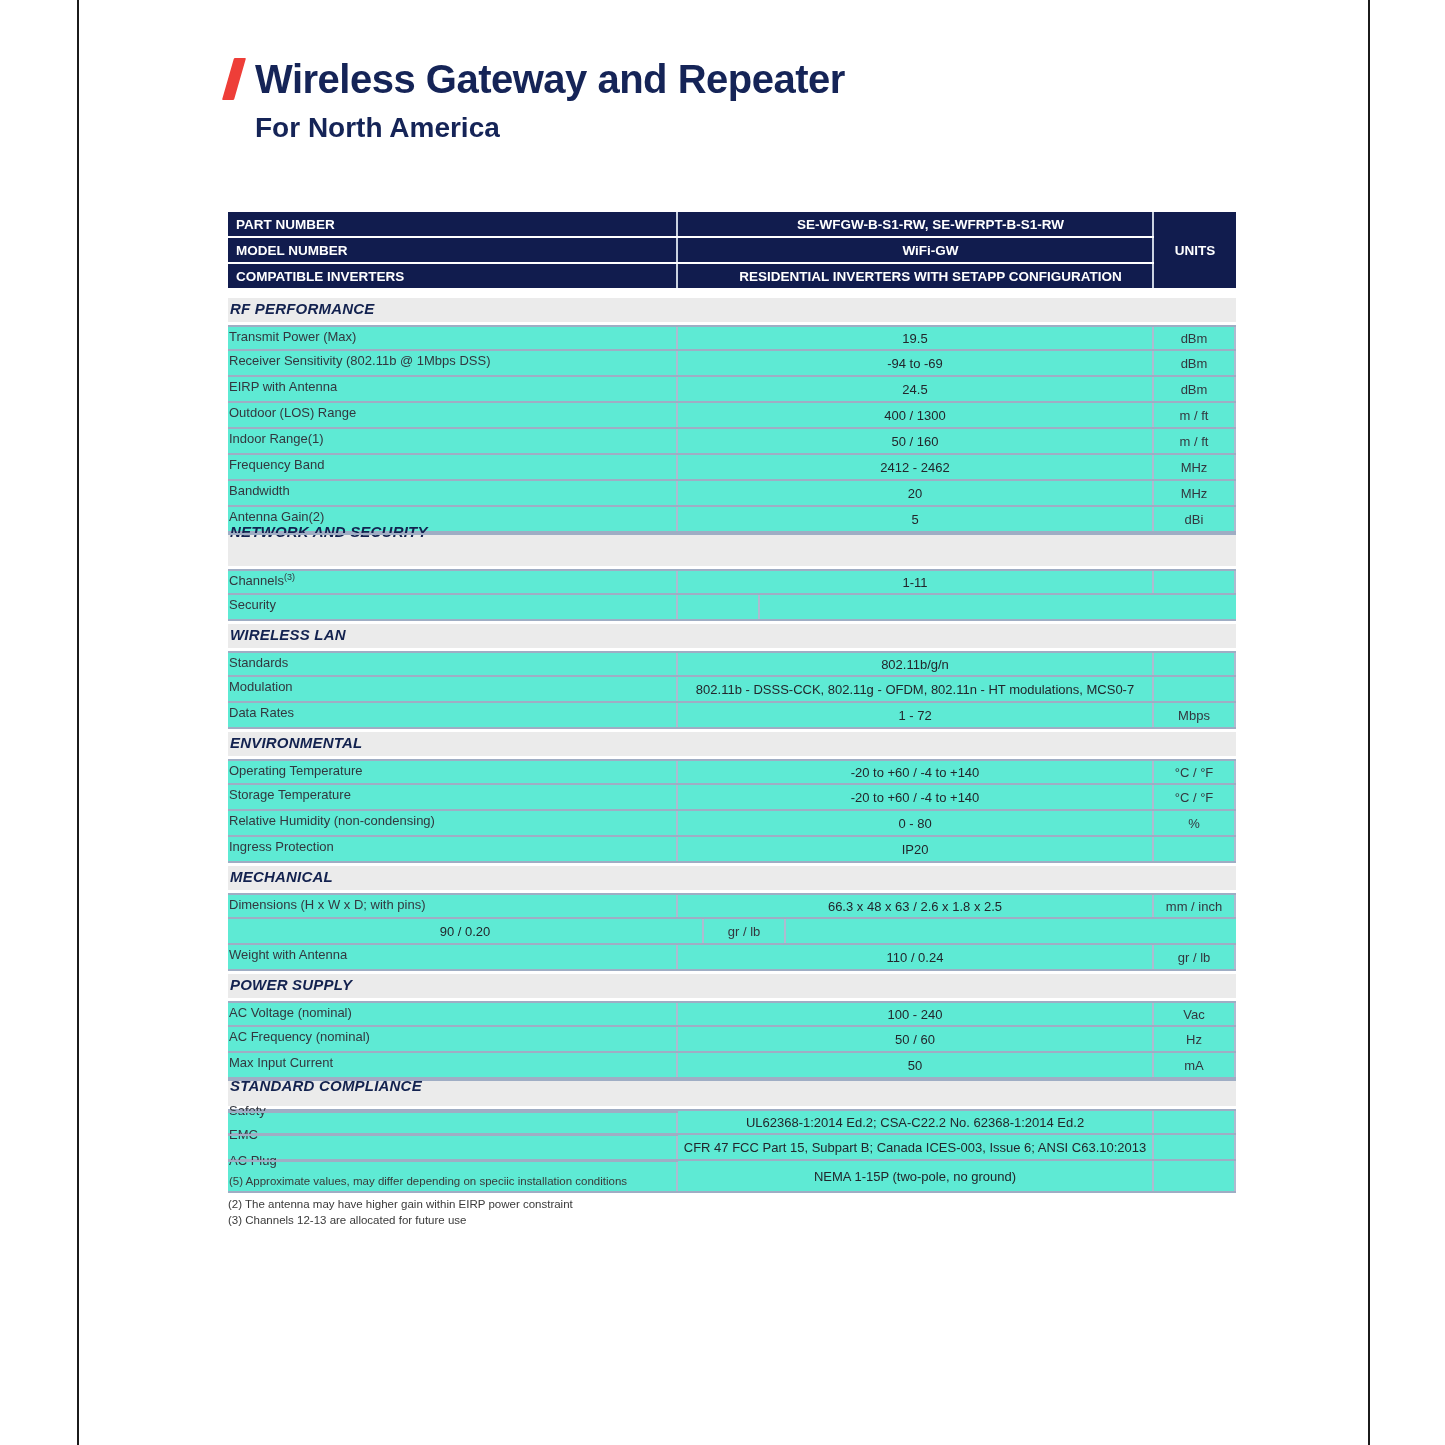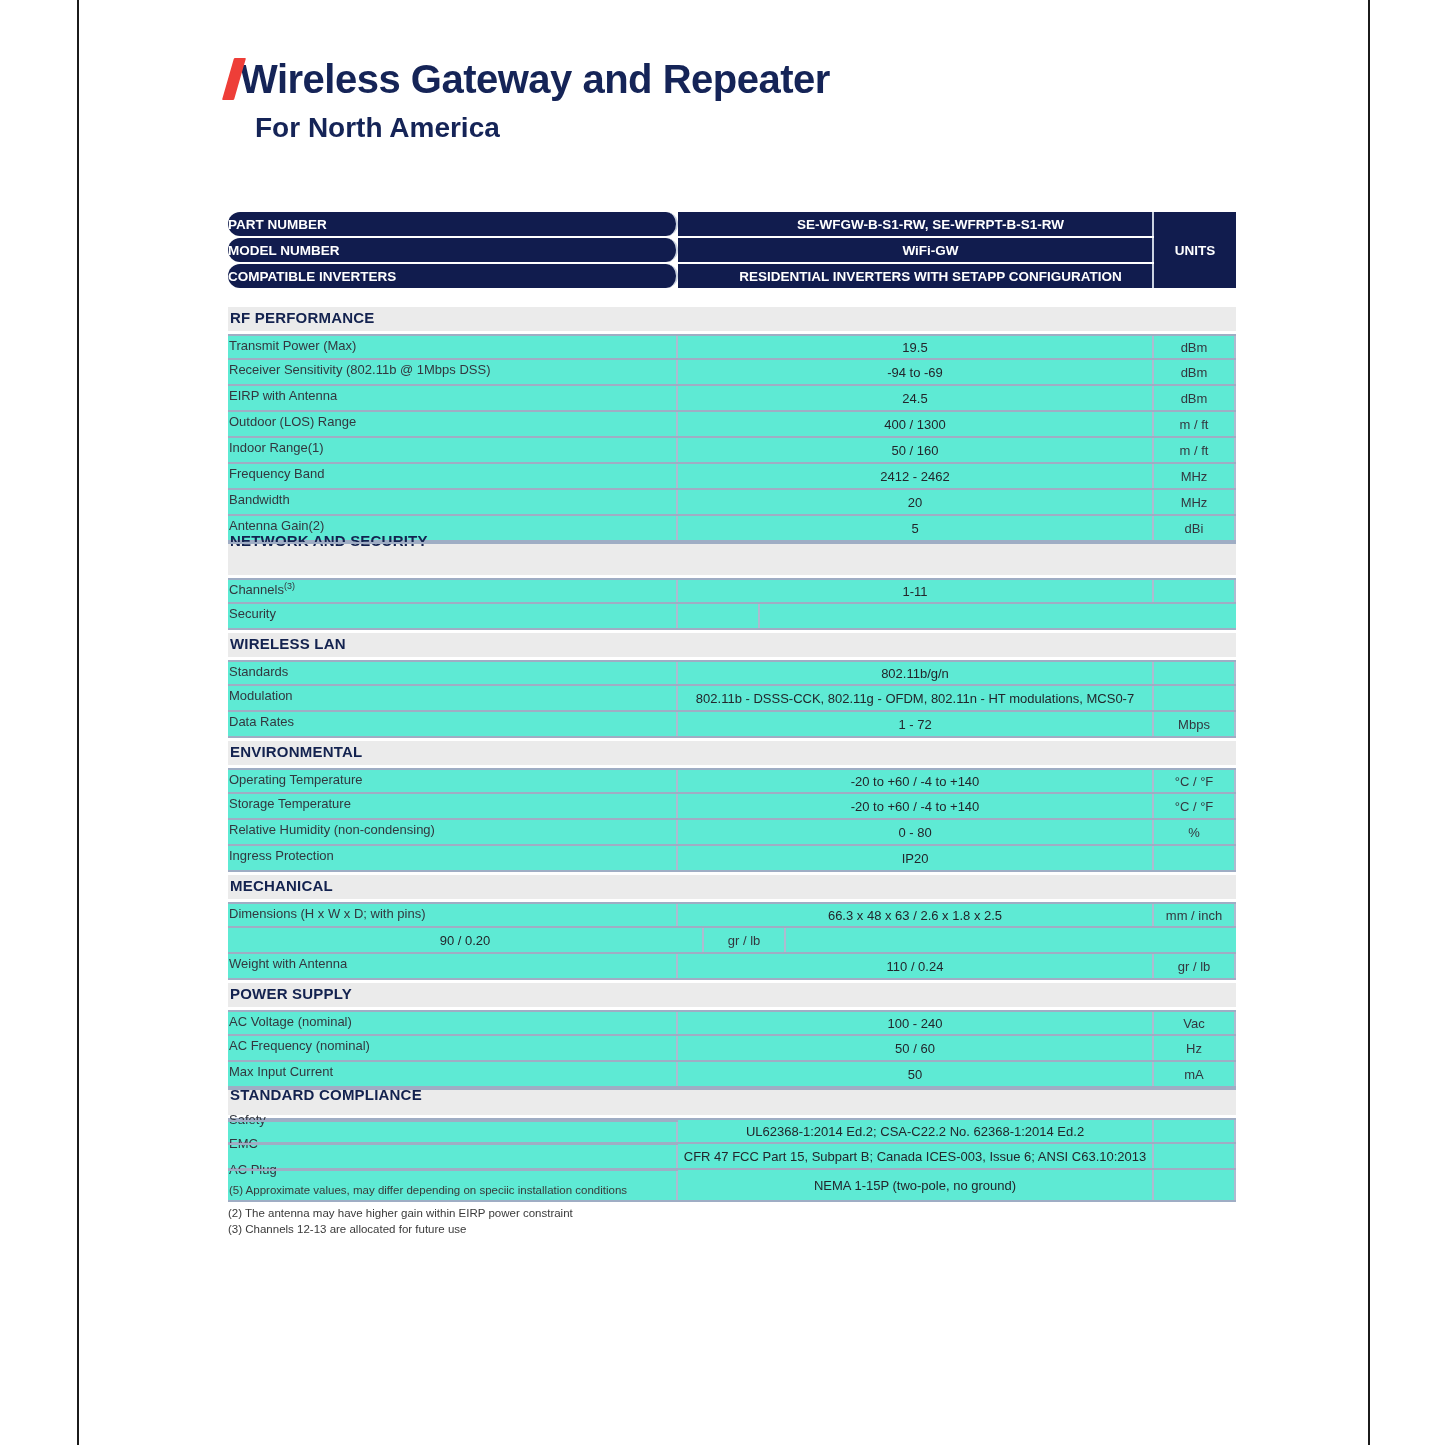--- a/index.html
+++ b/index.html
@@ -7,46 +7,46 @@
   body{
     width:1445px;height:1445px;background:#ffffff;position:relative;
     font-family:"Liberation Sans", sans-serif;color:#2e323a;overflow:hidden;
   }
   .page-rule{position:absolute;top:0;bottom:0;width:2px;background:#1b1b1b;}
   .page-rule.left{left:77px;}
   .page-rule.right{left:1368px;}
 
   
   .doc-header{position:absolute;left:228px;top:56px;}
-  .title-line{display:flex;align-items:center;}
+  .title-line{display:flex;align-items:center;gap:15px;}
   .slash{display:inline-block;width:12px;height:42px;background:#ee3e38;transform:skewX(-16deg);border-radius:1px;}
   .doc-title{margin:0;font-size:40px;font-weight:bold;color:#152457;letter-spacing:-0.5px;line-height:46px;}
   .doc-subtitle{margin:10px 0 0 27px;font-size:28px;font-weight:bold;color:#152457;line-height:32px;}
 
   
   .spec-table{position:absolute;left:228px;top:212px;width:1008px;font-size:13px;}
   .thead{display:flex;align-items:flex-start;}
   .th-col{display:flex;flex-direction:column;}
   #th-labels{width:450px;}
   #th-values{width:476px;}
   .th-cell{
     height:24px;margin-bottom:2px;background:#111c4e;color:#ffffff;
     font-weight:bold;font-size:13.5px;display:flex;align-items:center;
     box-sizing:border-box;border-right:2px solid #c9d1e0;
   }
-  #th-labels .th-cell{padding-left:0;border-radius:12px;}
+  #th-labels .th-cell{padding-left:8px;}
   #th-values .th-cell{justify-content:center;text-align:center;padding-left:31px;}
   .th-units{
     width:82px;height:76px;background:#111c4e;color:#ffffff;font-weight:bold;
     font-size:13.5px;display:flex;align-items:center;justify-content:center;
-    box-sizing:border-box;margin-bottom:16px;
+    box-sizing:border-box;margin-bottom:7px;
   }
 
   
-  .band{height:24px;background:#ebebeb;position:relative;margin:3px 0;}
+  .band{height:24px;background:#ebebeb;position:relative;margin:3px 0;font-style:italic;}
   .band-title{position:absolute;left:2px;top:2px;font-weight:bold;font-size:15px;color:#13224f;letter-spacing:0.2px;white-space:nowrap;}
   .band.tall{height:33px;margin-top:0;}
   .band.tall .band-title{top:-10px;}
   .band.mid{height:27px;margin-top:0;}
   .band.mid .band-title{top:-10px;margin-top:8px;}
   .band.overlap::after{content:"";position:absolute;left:0;right:0;top:0;height:2px;background:#9fadc4;z-index:3;}
 
   
   .row{display:flex;height:26px;border-bottom:2px solid #9fadc4;position:relative;box-sizing:border-box;background:#5eead4;}
   .row.first{border-top:2px solid #9fadc4;}

